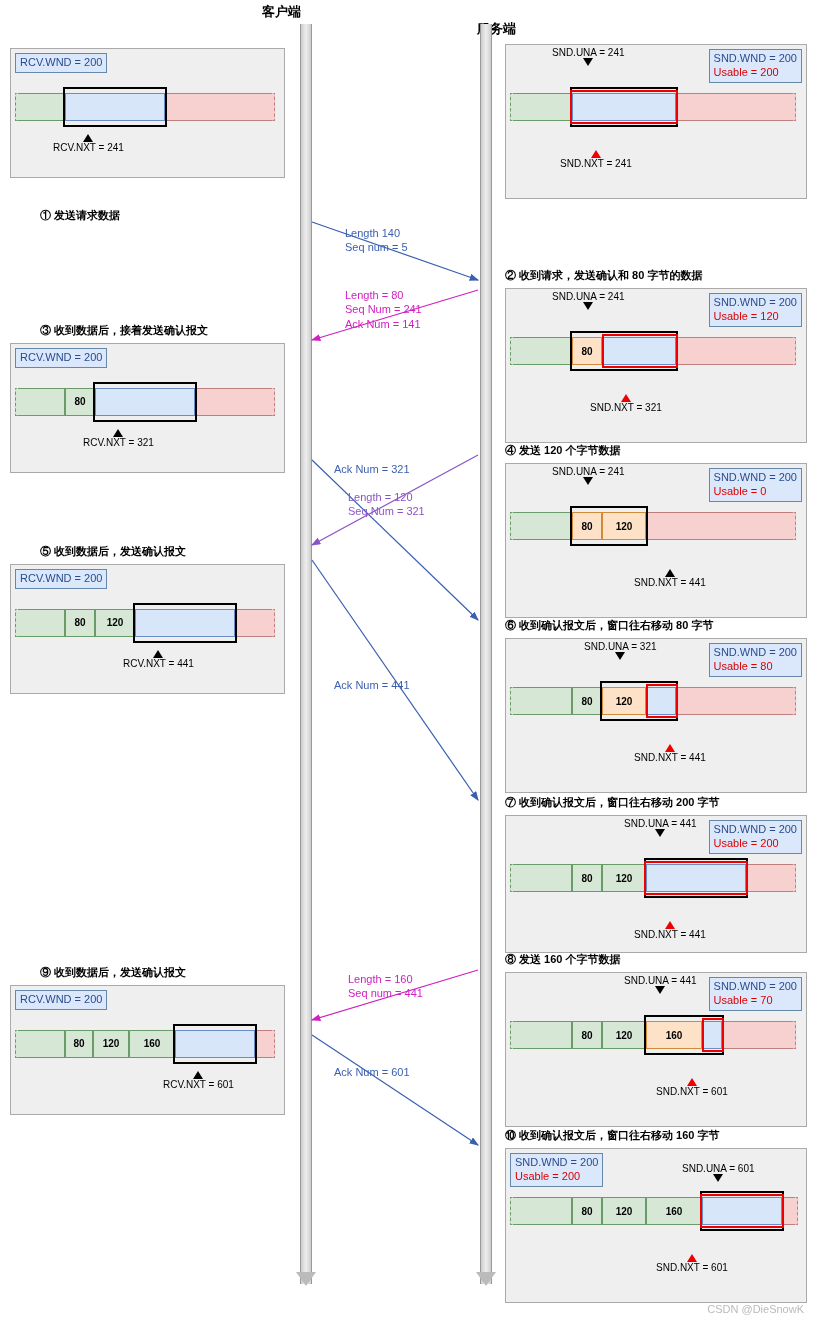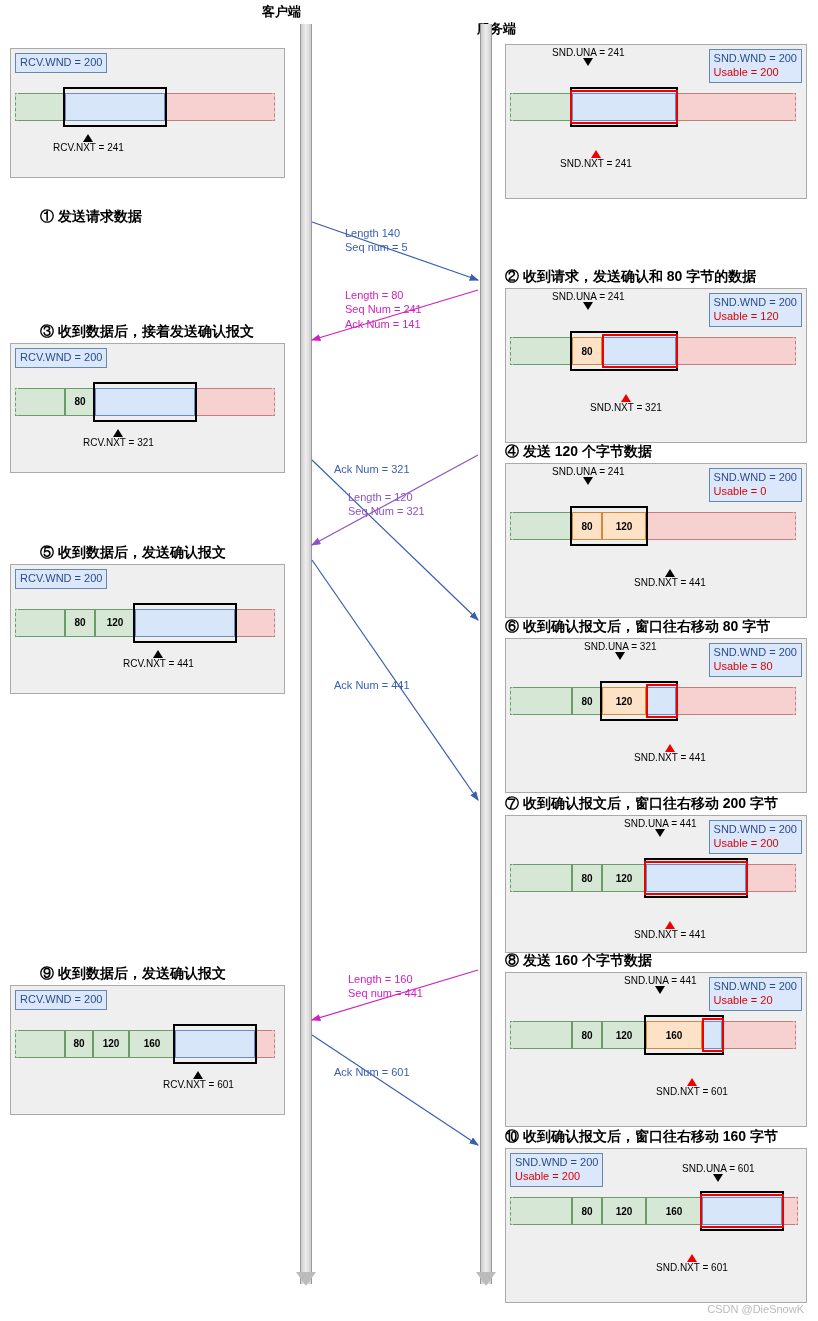--- a/index.html
+++ b/index.html
@@ -2,21 +2,21 @@
 <html><head>
 <meta charset="utf-8">
 <style>
   body { margin:0; font-family: Arial, "Microsoft YaHei", sans-serif; font-size:11px; background:#fff; color:#000; }
   .canvas { position:relative; width:818px; height:1321px; }
   .abs { position:absolute; }
   .col-hdr { font-size:13px; font-weight:bold; }
   .timeline { width:10px; background:linear-gradient(90deg,#ccc,#eee,#ccc); border-left:1px solid #999; border-right:1px solid #999; }
   .timeline::after { content:""; position:absolute; bottom:-12px; left:-5px; border:10px solid transparent; border-top:14px solid #bbb; }
   .panel { background:#efefef; border:1px solid #aaa; padding:4px; }
-  .step-title { font-size:14px; font-weight:bold; }
+  .step-title { font-size:11px; font-weight:bold; }
   .blue-box { border:1px solid #68a; background:#dbe8fc; color:#2a4b8d; padding:2px 4px; display:inline-block; font-size:11px; line-height:1.25; }
   .red-txt { color:#d00; }
   .band { position:relative; height:28px; }
   .seg { position:absolute; top:0; bottom:0; border:1px solid #888; box-sizing:border-box; display:flex; align-items:center; justify-content:center; font-size:10px; font-weight:bold; }
   .seg.green  { background:#d6e8d5; border-color:#6a9c6a; }
   .seg.orange { background:#fde2c8; border-color:#d08a3a; }
   .seg.blue   { background:#d8e6fa; border-color:#6b8dc6; }
   .seg.pink   { background:#f7d0d0; border-color:#c07f7f; }
   .torn-l::before, .torn-r::after { content:""; position:absolute; top:-1px; bottom:-1px; width:4px; background:inherit; }
   .torn-l::before { left:-2px; clip-path:polygon(100% 0,0 10%,100% 20%,0 30%,100% 40%,0 50%,100% 60%,0 70%,100% 80%,0 90%,100% 100%); }
@@ -267,21 +267,21 @@
       <div class="ptr-label">SND.NXT = 441</div>
     </div>
   </div>
 
   <div class="abs panel" style="left:505px; top:972px; width:292px; height:145px;">
     <div style="text-align:center; position:absolute; left:118px; top:2px;">
       <div class="ptr-label">SND.UNA = 441</div>
         <div class="ptr-arrow down"></div>
     </div>
     <div class="blue-box" style="position:absolute; right:4px; top:4px;">
-      <span>SND.WND = 200</span><br><span class="red-txt">Usable = 20</span>
+      <span>SND.WND = 200</span><br><span class="red-txt">Usable = 70</span>
     </div>
     <div class="band" style="margin-top:44px;">
       <div class="seg green torn-l" style="left:0; width:62px;"></div>
       <div class="seg green" style="left:62px; width:30px;">80</div>
       <div class="seg green" style="left:92px; width:44px;">120</div>
       <div class="seg orange" style="left:136px; width:56px;">160</div>
       <div class="seg blue" style="left:192px; width:20px;"></div>
       <div class="seg pink torn-r" style="left:212px; width:74px;"></div>
       <div class="win-blk" style="left:134px; top:-6px; width:80px; height:40px;"></div>
       <div class="win-red" style="left:192px; top:-3px; width:22px; height:34px;"></div>

